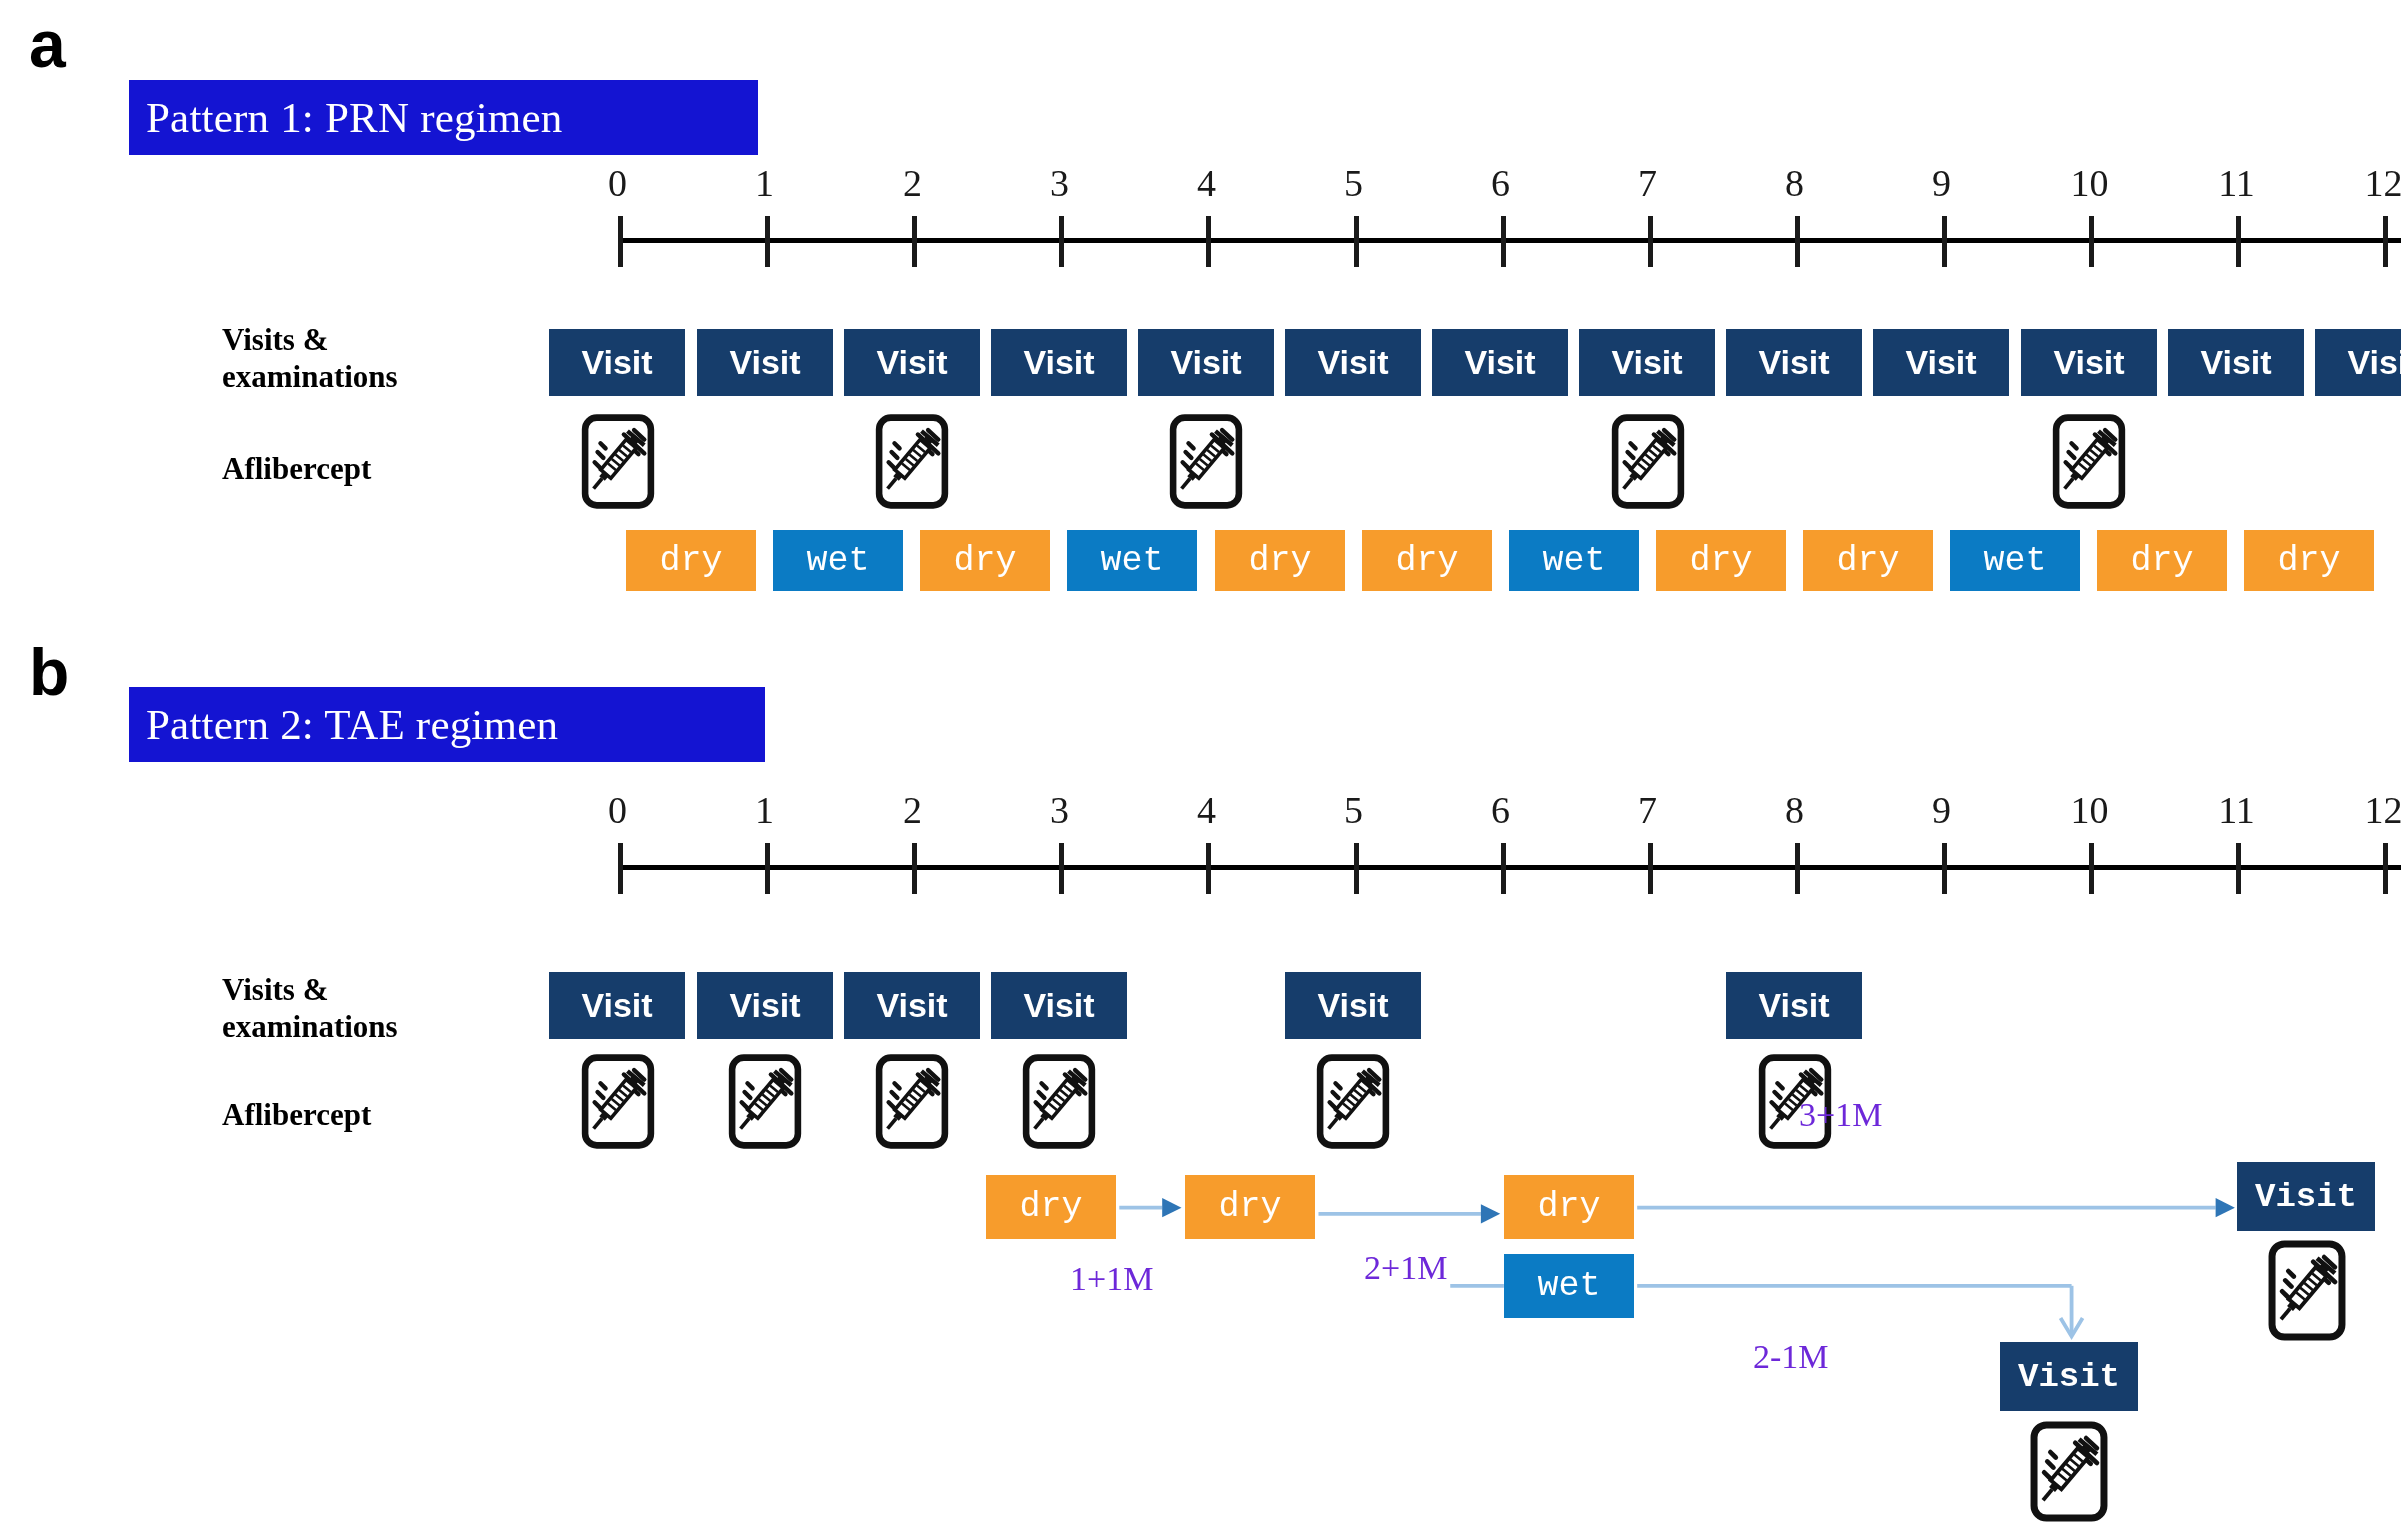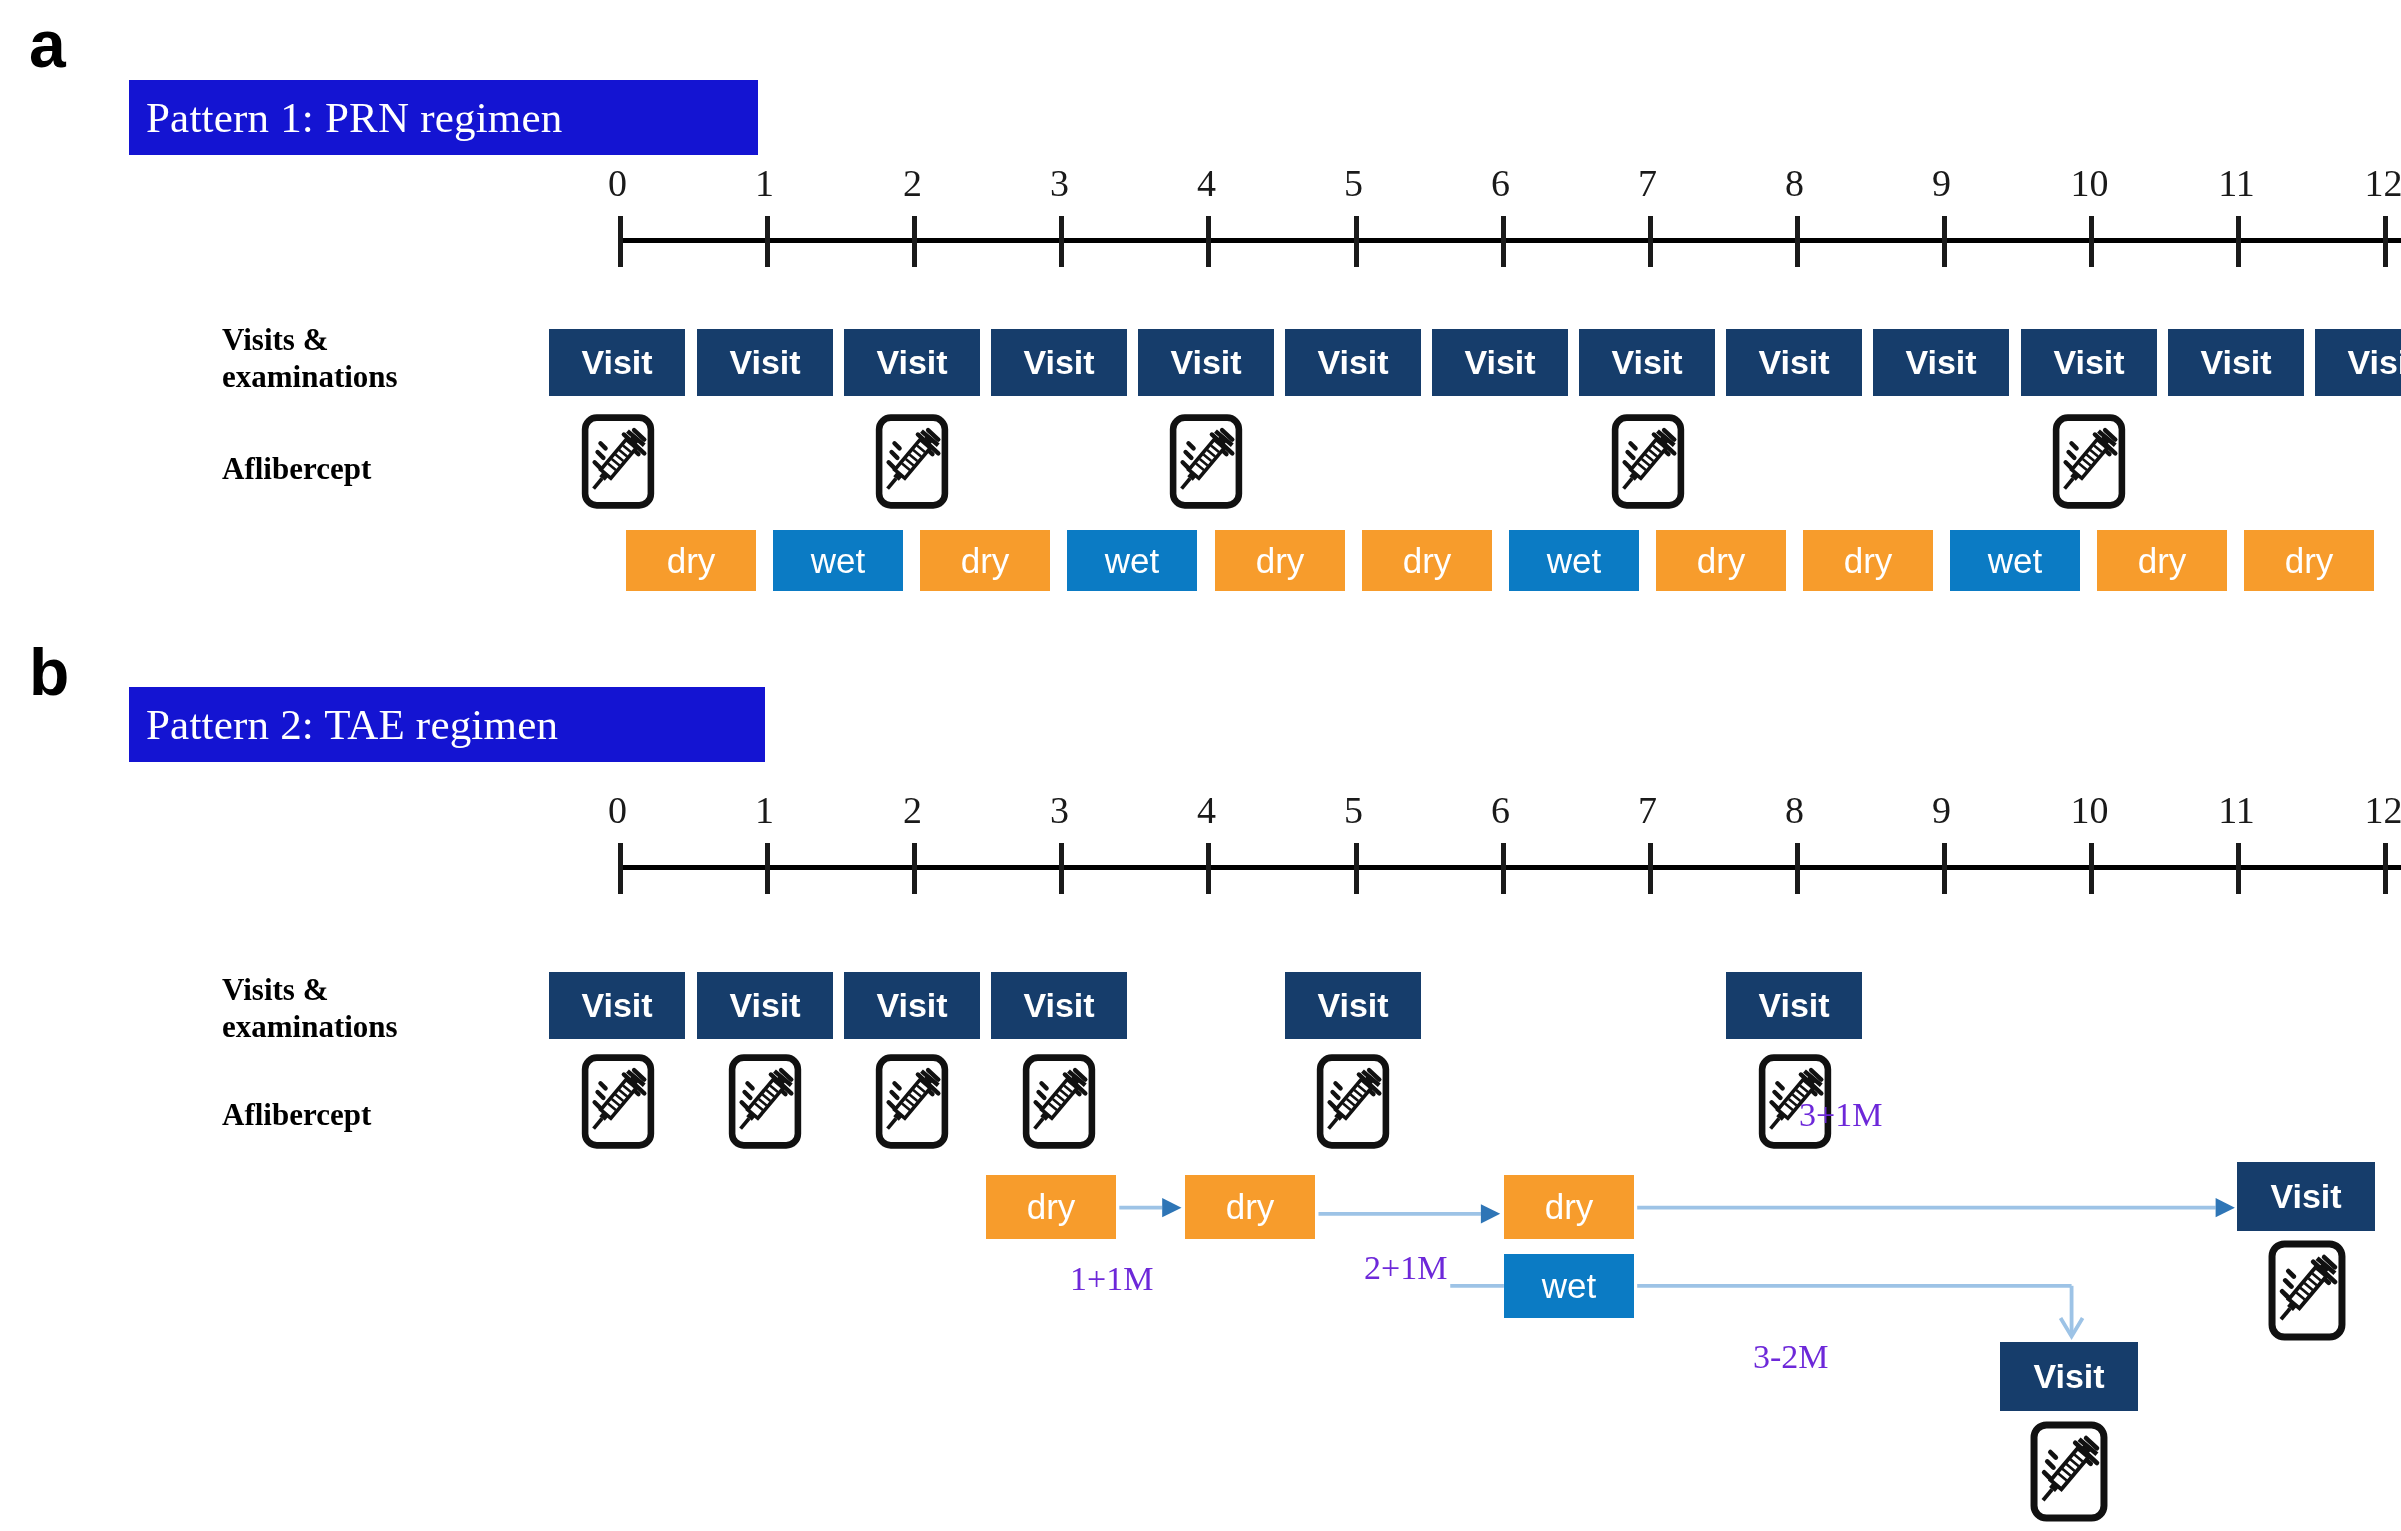--- a/index.html
+++ b/index.html
@@ -33,21 +33,21 @@
 
   
   .visit-box{
     position:absolute;background:#163D6B;color:#fff;
     font-family:"Liberation Sans", sans-serif;font-weight:700;
     font-size:34px;display:flex;align-items:center;justify-content:center;
     box-sizing:border-box;
   }
   .state-box{
     position:absolute;color:#fff;
-    font-family:Liberation Sans, sans-serif;font-weight:400;
+    font-family:Liberation Mono, monospace;font-weight:400;
     font-size:35px;display:flex;align-items:center;justify-content:center;
     box-sizing:border-box;
   }
   .state-dry{background:#F79C2C;}
   .state-wet{background:#0B7BC4;}
 
   .syringe{position:absolute;}
   .flow-label{
     position:absolute;font-family:"Liberation Serif", serif;
     font-size:34px;color:#6d28d9;white-space:nowrap;
@@ -544,15 +544,15 @@
       <line x1="2137" y1="1576" x2="2892" y2="1576" stroke="#9DC3E6" stroke-width="5"></line>
       <polygon points="2892,1563.4 2917.2,1576 2892,1588.6" fill="#2E75B6"></polygon>
       <line x1="1893" y1="1678" x2="1963" y2="1678" stroke="#9DC3E6" stroke-width="5"></line>
       <line x1="2137" y1="1678" x2="2704" y2="1678" stroke="#9DC3E6" stroke-width="5"></line>
       <line x1="2704" y1="1678" x2="2704" y2="1740" stroke="#9DC3E6" stroke-width="5"></line>
       <polyline points="2689.6,1720 2704,1744 2718.4,1720" fill="none" stroke="#9DC3E6" stroke-width="5"></polyline>
     </svg>
     <div class="flow-label" style="left: 1070px; top: 1260px;">1+1M</div>
     <div class="flow-label" style="left: 1324px; top: 1249px; margin-left: 40px;">2+1M</div>
     <div class="flow-label" style="left: 1799px; top: 1096px;">3+1M</div>
-    <div class="flow-label" style="left: 1753px; top: 1338px;">3-2M</div>
+    <div class="flow-label" style="left: 1753px; top: 1338px;">2-1M</div>
   </div>
 
 
 </body></html>

